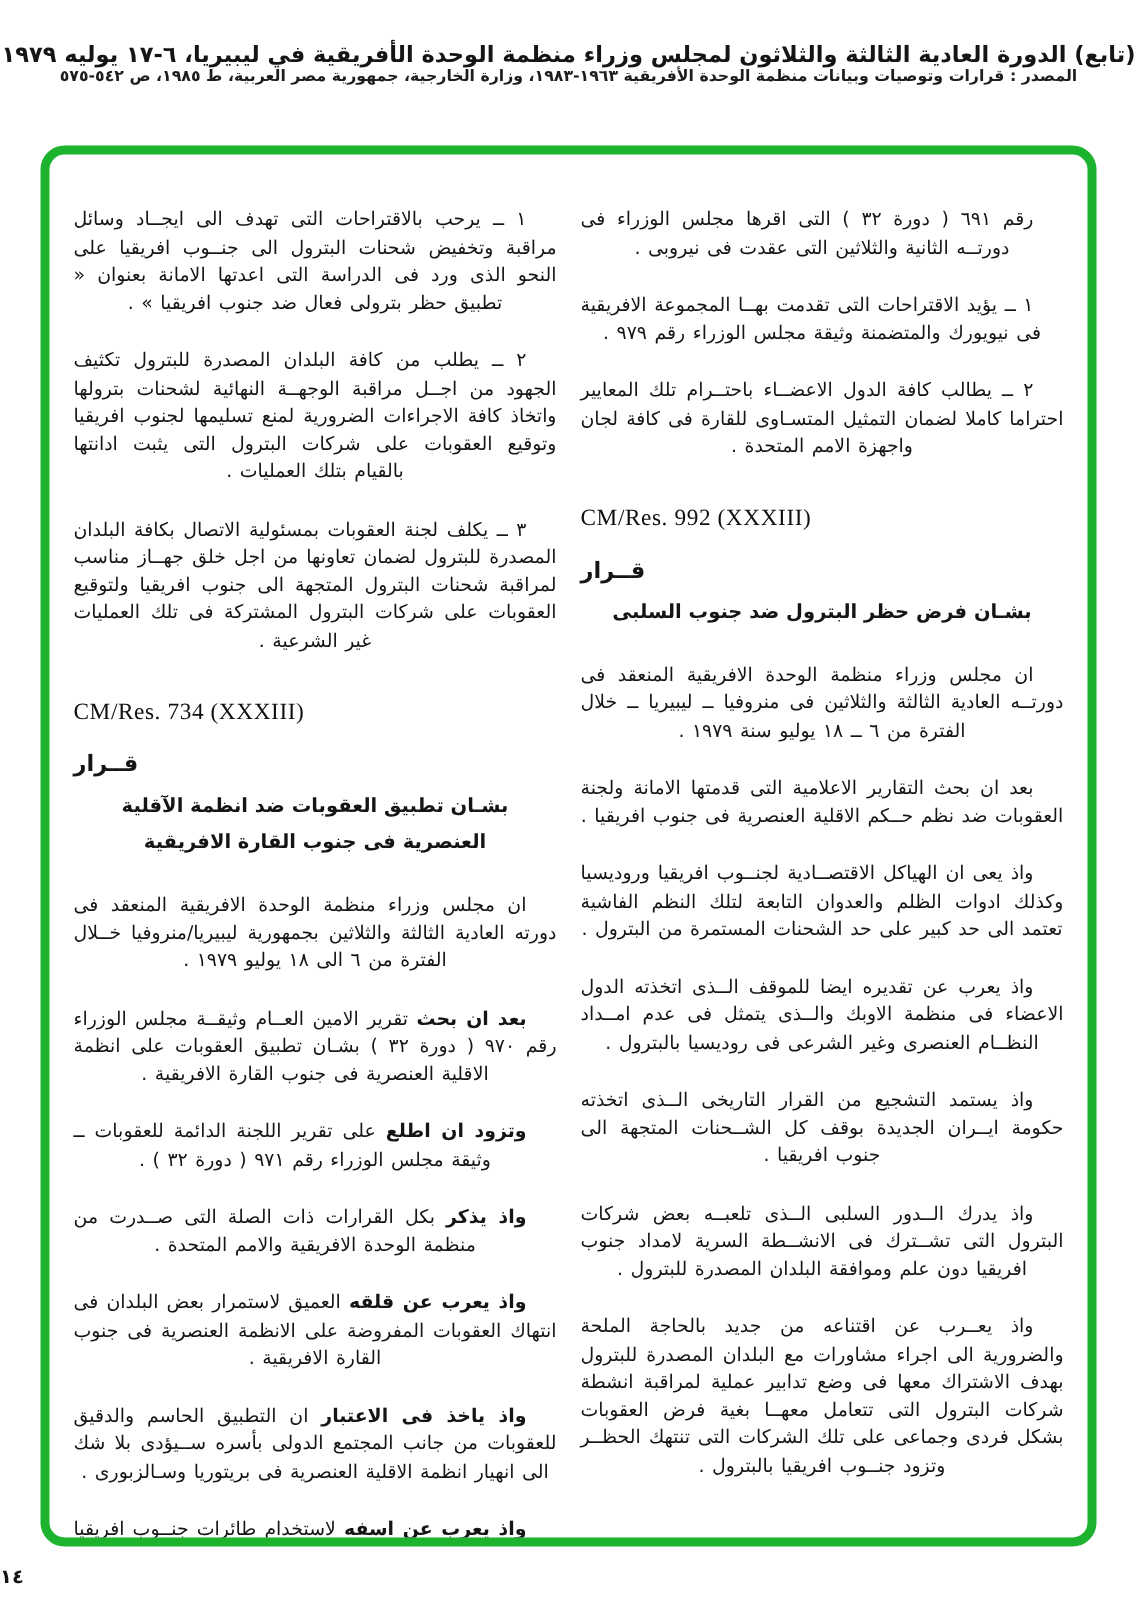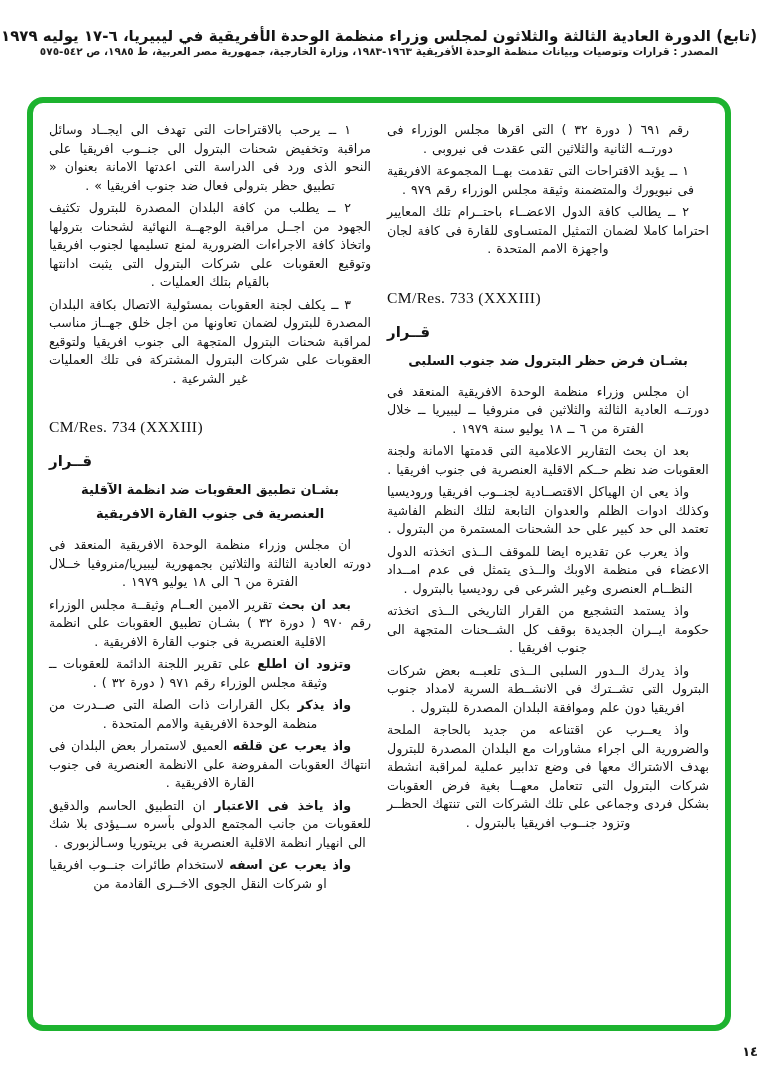--- a/index.html
+++ b/index.html
@@ -47,21 +47,21 @@
     flex: 1 1 0;
     direction: rtl;
     min-width: 0;
   }
   .body-para {
     font-size: 12.6px;
     line-height: 1.47;
     text-align: justify;
     text-align-last: center;
     text-indent: 20px;
-    margin: 4px 0;
+    margin: 20px 0;
     word-spacing: 1px;
   }
   .body-para .lead { font-weight: bold; }
   .res-code {
     direction: ltr;
     text-align: left;
     font-family: "Liberation Serif", serif;
     font-size: 15.5px;
     letter-spacing: 0.4px;
     margin: 30px 0 6px 0;
@@ -77,21 +77,21 @@
     text-align: center;
     font-weight: bold;
     font-size: 13px;
     line-height: 1.85;
     margin: 6px 0 10px 0;
   }
   .page-number {
     position: absolute;
     left: 0; right: 0;
     top: 1044px;
-    text-align: right;
+    text-align: left;
     font-size: 13px;
     font-weight: bold;
     letter-spacing: 2px;
   }
 </style>
 </head>
 <body>
 
 <header class="page-header">
   <div class="line1">(تابع) الدورة العادية الثالثة والثلاثون لمجلس وزراء منظمة الوحدة الأفريقية في ليبيريا، ٦-١٧ يوليه ١٩٧٩</div>
@@ -99,21 +99,21 @@
 </header>
 
 <div class="document-frame">
   <div class="columns">
 
     <section class="col">
       <p class="body-para">رقم ٦٩١ ( دورة ٣٢ ) التى اقرها مجلس الوزراء فى دورتــه الثانية والثلاثين التى عقدت فى نيروبى .</p>
       <p class="body-para">١ ــ يؤيد الاقتراحات التى تقدمت بهــا المجموعة الافريقية فى نيويورك والمتضمنة وثيقة مجلس الوزراء رقم ٩٧٩ .</p>
       <p class="body-para">٢ ــ يطالب كافة الدول الاعضــاء باحتــرام تلك المعايير احتراما كاملا لضمان التمثيل المتسـاوى للقارة فى كافة لجان واجهزة الامم المتحدة .</p>
 
-      <div class="res-code">CM/Res. 733 (XXXIII)</div>
+      <div class="res-code">CM/Res. 992 (XXXIII)</div>
       <div class="res-heading">قــرار</div>
       <div class="res-subtitle">بشـان فرض حظر البترول ضد جنوب السلبى</div>
 
       <p class="body-para"><span class="lead"></span><span>ان مجلس وزراء منظمة الوحدة الافريقية المنعقد فى دورتــه العادية الثالثة والثلاثين فى منروفيا ــ ليبيريا ــ خلال الفترة من ٦ ــ ١٨ يوليو سنة ١٩٧٩ .</span></p>
       <p class="body-para"><span class="lead"></span><span>بعد ان بحث التقارير الاعلامية التى قدمتها الامانة ولجنة العقوبات ضد نظم حــكم الاقلية العنصرية فى جنوب افريقيا .</span></p>
       <p class="body-para"><span class="lead"></span><span>واذ يعى ان الهياكل الاقتصــادية لجنــوب افريقيا وروديسيا وكذلك ادوات الظلم والعدوان التابعة لتلك النظم الفاشية تعتمد الى حد كبير على حد الشحنات المستمرة من البترول .</span></p>
       <p class="body-para"><span class="lead"></span><span>واذ يعرب عن تقديره ايضا للموقف الــذى اتخذته الدول الاعضاء فى منظمة الاوبك والــذى يتمثل فى عدم امــداد النظــام العنصرى وغير الشرعى فى روديسيا بالبترول .</span></p>
       <p class="body-para"><span class="lead"></span><span>واذ يستمد التشجيع من القرار التاريخى الــذى اتخذته حكومة ايــران الجديدة بوقف كل الشــحنات المتجهة الى جنوب افريقيا .</span></p>
       <p class="body-para"><span class="lead"></span><span>واذ يدرك الــدور السلبى الــذى تلعبــه بعض شركات البترول التى تشــترك فى الانشــطة السرية لامداد جنوب افريقيا دون علم وموافقة البلدان المصدرة للبترول .</span></p>
       <p class="body-para"><span class="lead"></span><span>واذ يعــرب عن اقتناعه من جديد بالحاجة الملحة والضرورية الى اجراء مشاورات مع البلدان المصدرة للبترول بهدف الاشتراك معها فى وضع تدابير عملية لمراقبة انشطة شركات البترول التى تتعامل معهــا بغية فرض العقوبات بشكل فردى وجماعى على تلك الشركات التى تنتهك الحظــر وتزود جنــوب افريقيا بالبترول .</span></p>

